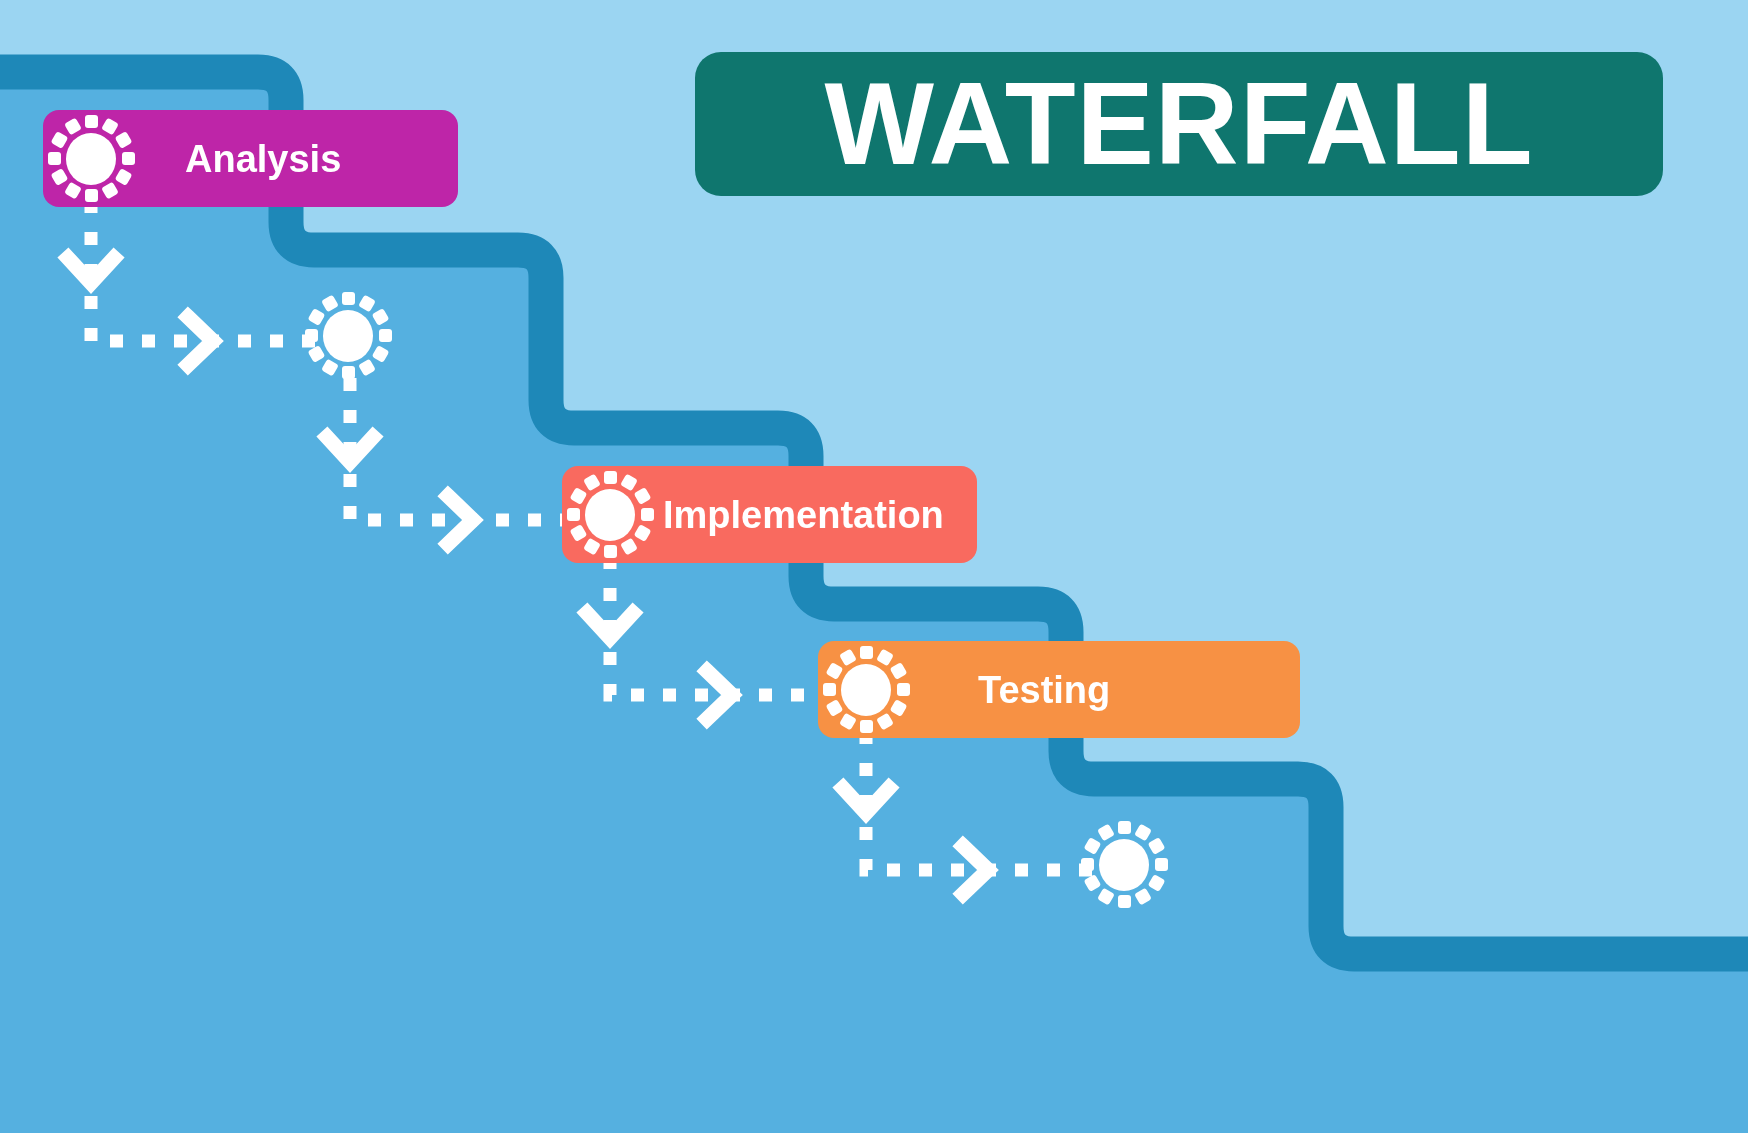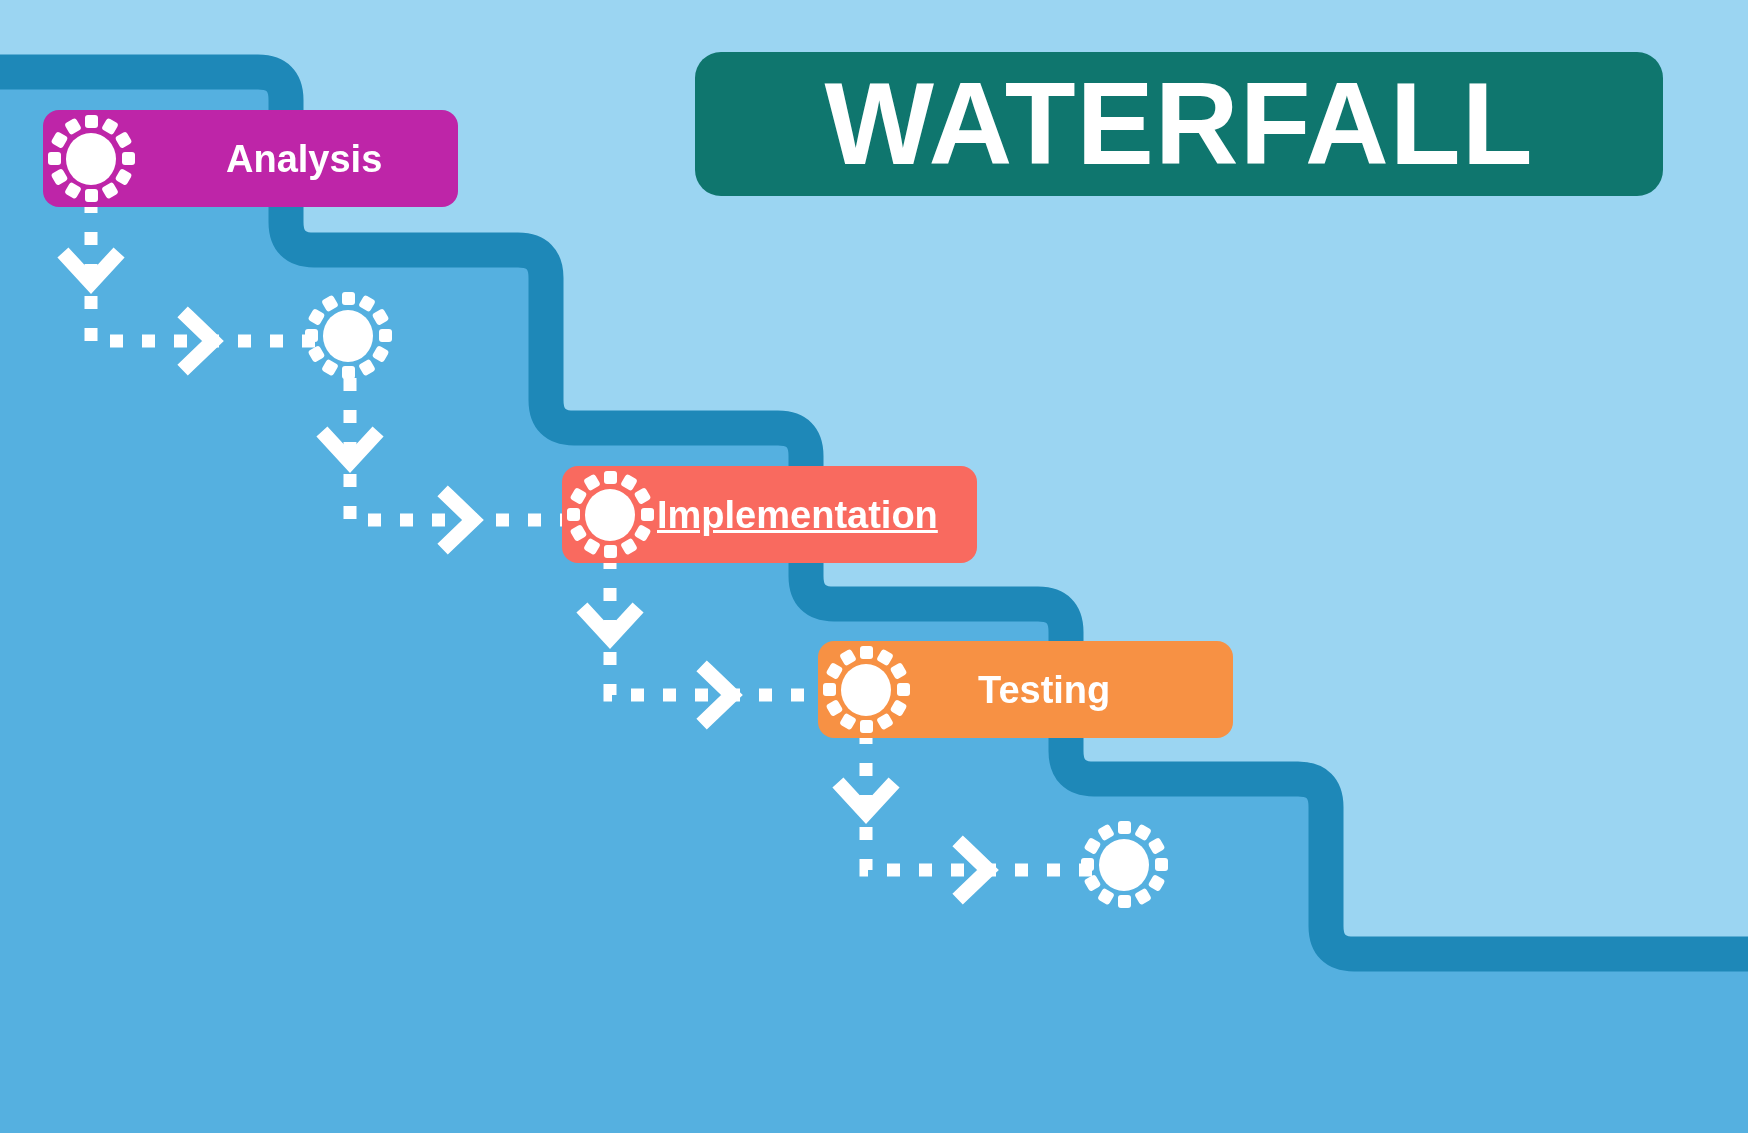--- a/index.html
+++ b/index.html
@@ -152,29 +152,29 @@
       <polyline points="707,671 732,695 707,719"></polyline>
       <polyline points="963,846 988,870 963,894"></polyline>
     </g>
   </svg>
 
   <div id="title-banner" style="background: #0f766e;">
     <span id="title-text" style="color: rgb(255, 255, 255);">WATERFALL</span>
   </div>
 
   <div class="phase" id="phase-analysis" style="left: 43px; top: 110px; width: 415px; height: 97px; background: rgb(190, 37, 168);">
-    <span class="phase-label" style="left: 142px; top: 30px; margin-left: 41px;">Analysis</span>
+    <span class="phase-label" style="left: 142px; top: 30px;">Analysis</span>
   </div>
 
 
   <div class="phase" id="phase-implementation" style="left: 562px; top: 466px; width: 415px; height: 97px; background: rgb(249, 106, 95);">
-    <span class="phase-label" style="left: 95px; top: 30px; text-decoration: underline;">Implementation</span>
-  </div>
-
-  <div class="phase" id="phase-testing" style="left: 818px; top: 641px; width: 415px; height: 97px; background: rgb(247, 145, 68);">
+    <span class="phase-label" style="left: 101px; top: 30px;">Implementation</span>
+  </div>
+
+  <div class="phase" id="phase-testing" style="left: 818px; top: 641px; width: 482px; height: 97px; background: rgb(247, 145, 68);">
     <span class="phase-label" style="left: 160px; top: 30px;">Testing</span>
   </div>
 
 
   <div class="layer" id="icon-layer">
       <div class="sun-icon" style="left: 43px; top: 110.5px;">
         <div class="core"></div>
         <div class="ray" style="transform: translate(0px, -37px) rotate(0deg);"></div>
         <div class="ray" style="transform: translate(18.5px, -32.04px) rotate(30deg);"></div>
         <div class="ray" style="transform: translate(32.04px, -18.5px) rotate(60deg);"></div>

